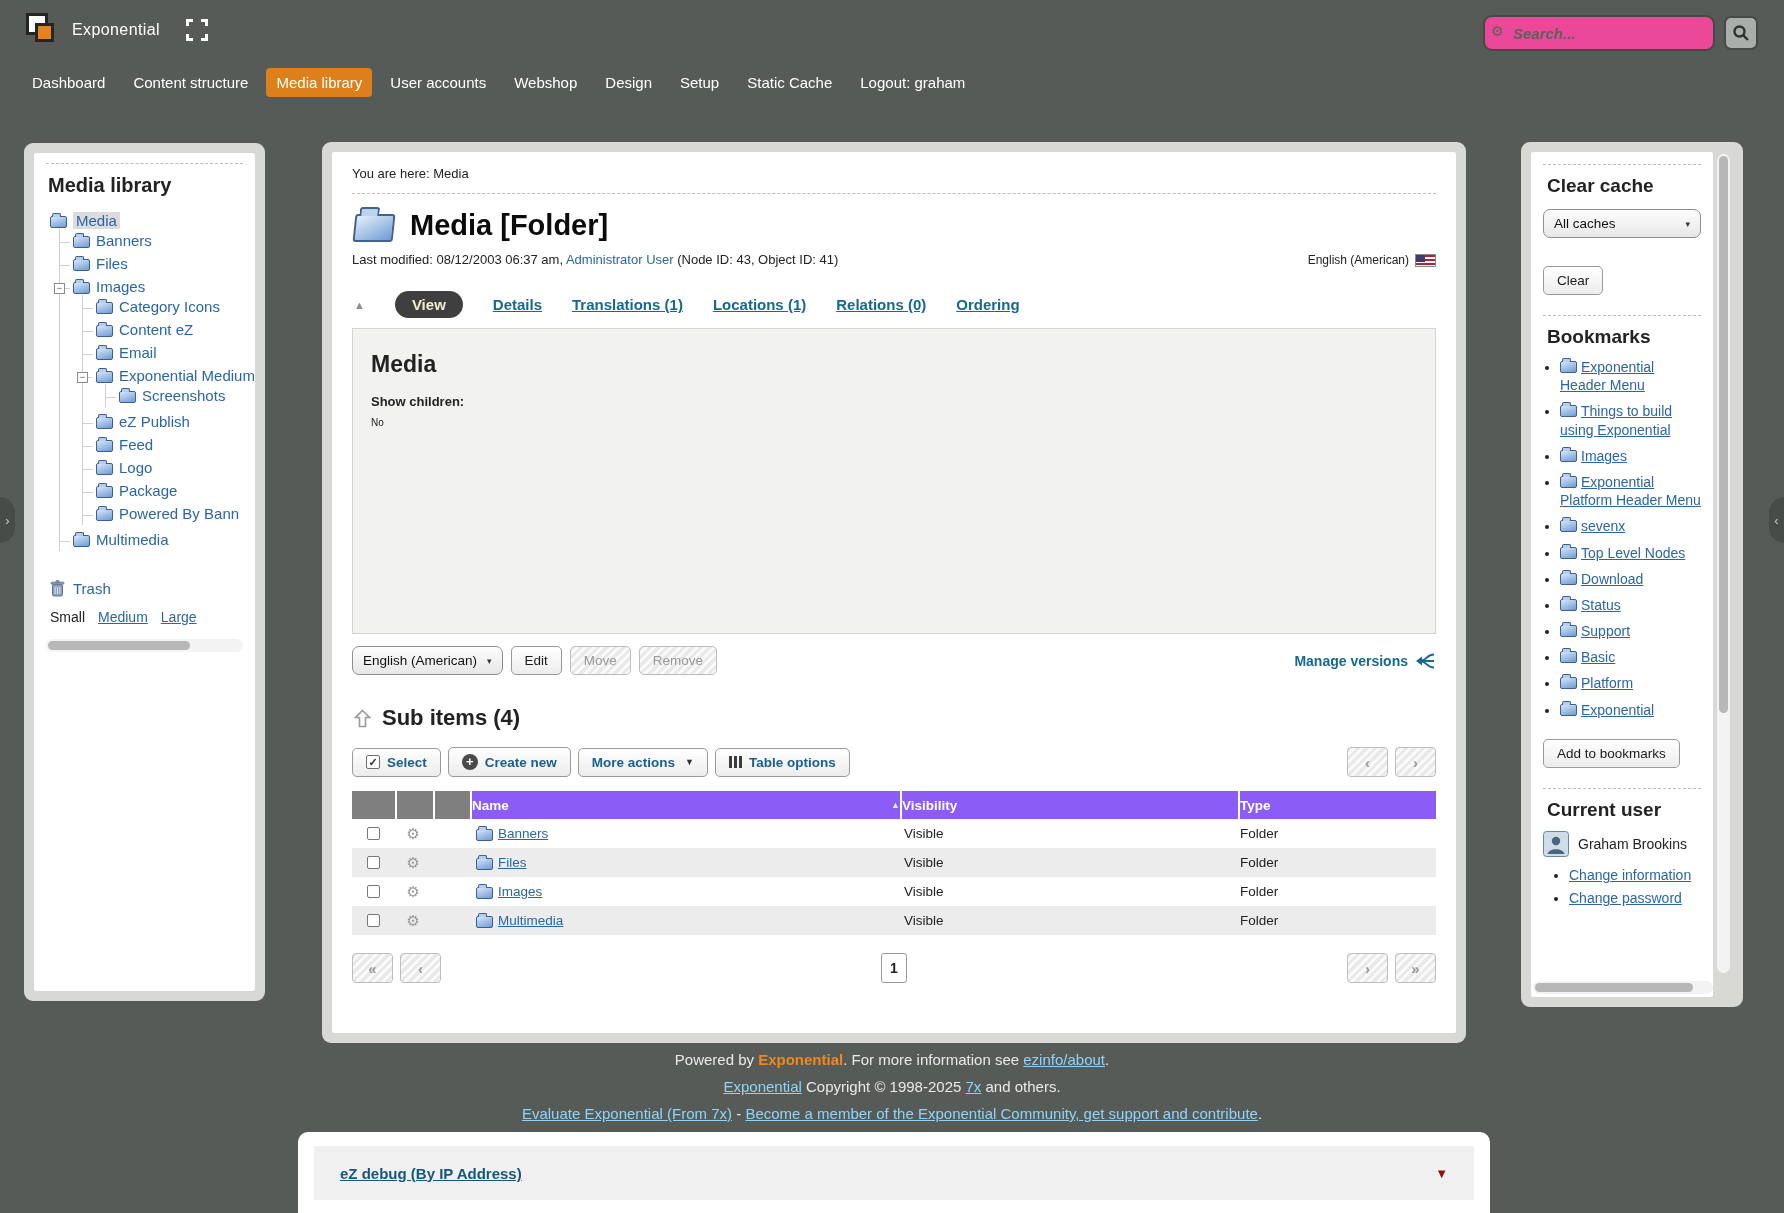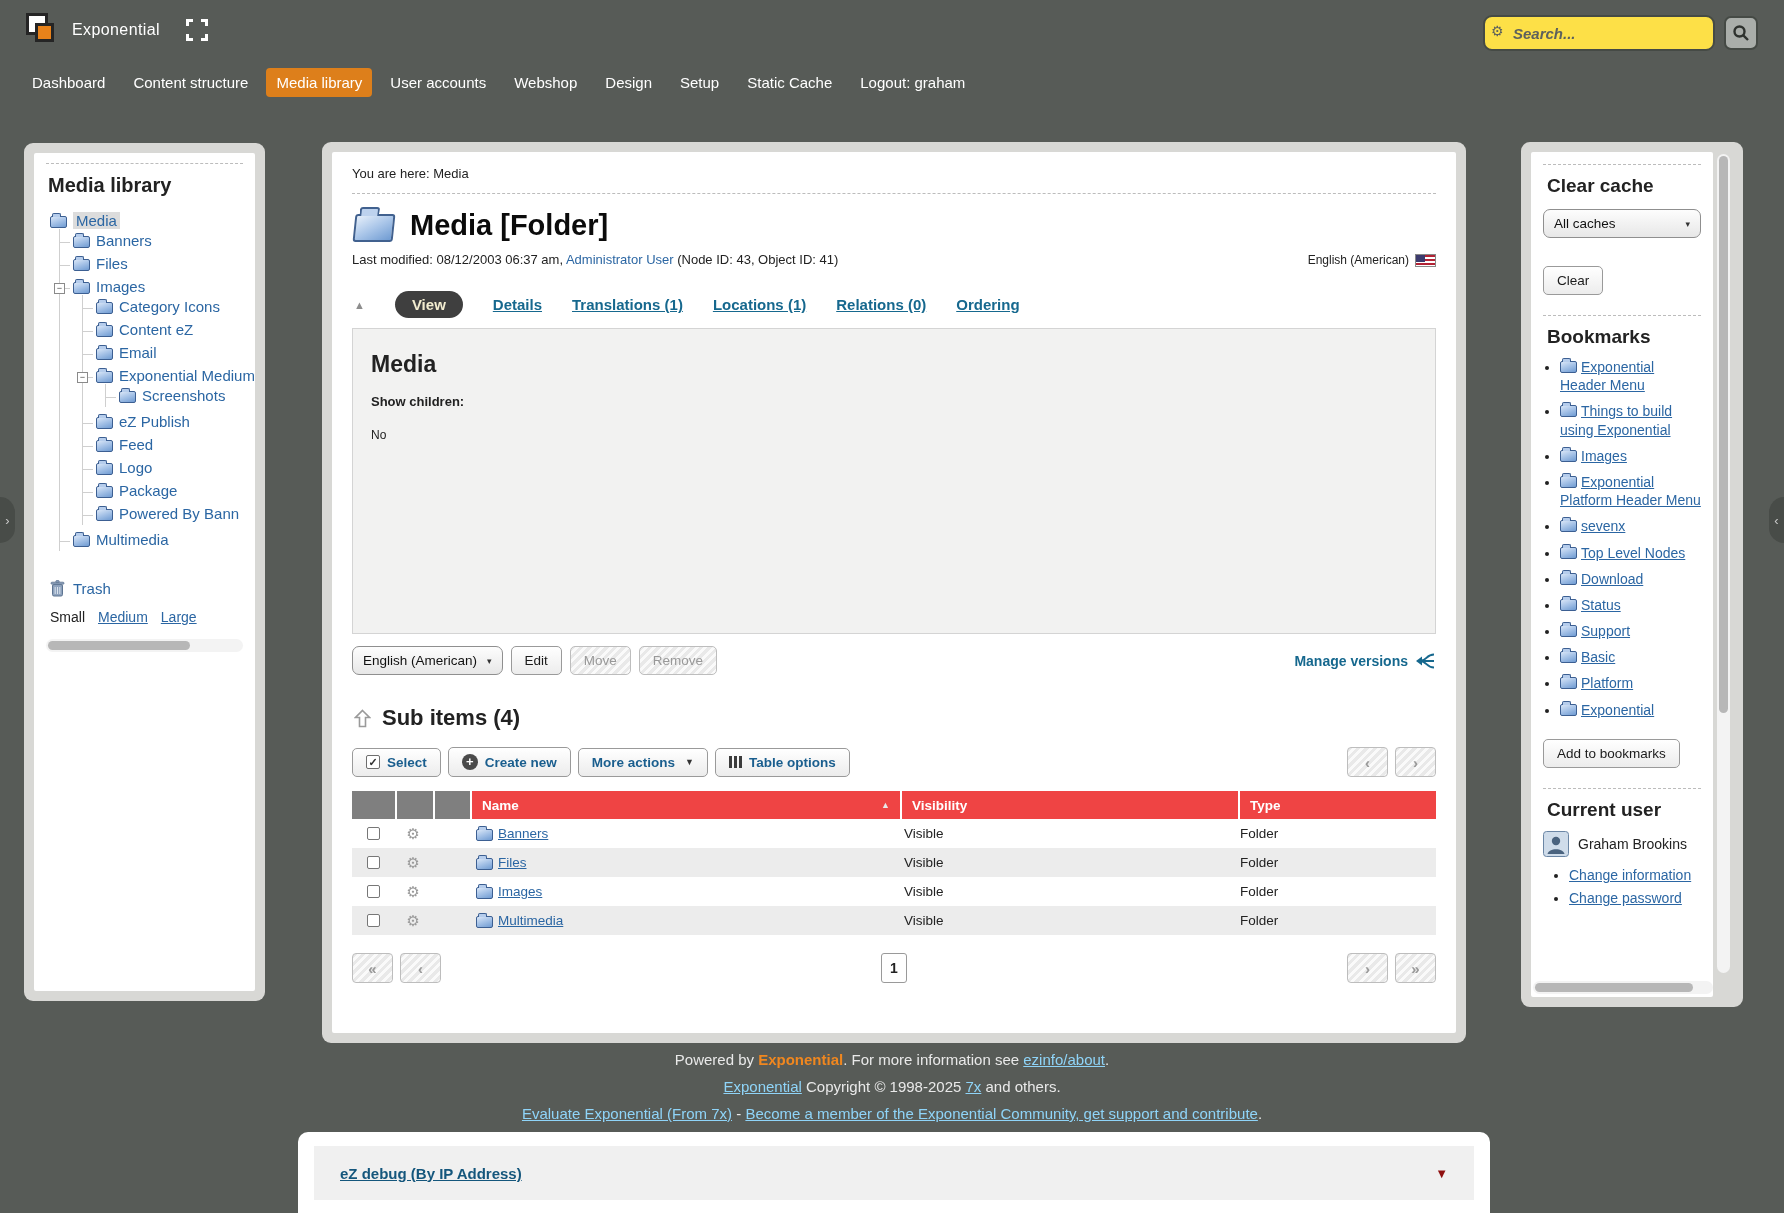--- a/index.html
+++ b/index.html
@@ -20,21 +20,21 @@
   .logo-sq-orange { position:absolute; left:9px; top:10px; width:19px; height:19px; background:#e8821a; border:3px solid #252525; }
   .logo-text { color:#fff; font-size:16px; letter-spacing:.4px; }
   .fs-icon { margin-left:14px; width:22px; height:22px; }
   .nav { position:absolute; left:22px; top:68px; display:flex; align-items:center; }
   .nav-item { color:#fff; font-size:15px; padding:6px 10px; margin-right:8px; text-decoration:none; border-radius:4px; white-space:nowrap; }
   .nav-item.active { background:#dd7f1b; }
   .search-wrap { position:absolute; right:26px; top:15px; display:flex; align-items:center; gap:9px; }
   .search-box { position:relative; width:232px; height:36px; }
   .search-box input {
     width:100%; height:100%; border-radius:9px; border:2px solid #454a45;
-    background:#fde047; padding:0 10px 0 28px; font-size:15px; font-style:italic; font-weight:bold;
+    background:#ec4899; padding:0 10px 0 28px; font-size:15px; font-style:italic; font-weight:bold;
     color:#333; font-family:"Liberation Sans", sans-serif; outline:none;
   }
   .search-box input::placeholder { color:#5d615d; }
   .search-gear { position:absolute; left:8px; top:8px; font-size:14px; color:#5d615d; font-style:normal; }
   .search-btn { width:34px; height:34px; border-radius:7px; border:2px solid #454a45; background:#aaaeaa; display:flex; align-items:center; justify-content:center; }
 
   
   .card { position:absolute; background:#d8d8d5; border-radius:9px; padding:10px; }
   .card-inner { background:#fff; width:100%; height:100%; border-radius:2px; overflow:hidden; }
   .dash { border-top:1px dashed #bcbcbc; }
@@ -83,21 +83,21 @@
   .flag { position:relative; width:21px; height:13px; border:1px solid #888;
     background:repeating-linear-gradient(180deg,#b22234 0 2px,#ffffff 2px 4px); }
   .flag::before { content:''; position:absolute; left:0; top:0; width:9px; height:7px; background:#3c3b6e; }
   .tabs-row { display:flex; align-items:center; gap:30px; margin:24px 0 10px 2px; }
   .tab-collapse { color:#8d8d8d; font-size:11px; }
   .tab-active { background:#3f3f3f; color:#f3edd0; font-weight:bold; font-size:15px; padding:5px 17px; border-radius:15px; }
   .tab-link { color:#16688e; font-weight:bold; font-size:15px; text-decoration:underline; }
   .view-panel { background:#f2f2f1; border:1px solid #d4d4d4; height:306px; padding:22px 18px; }
   .vp-heading { font-size:23px; font-weight:bold; }
   .vp-label { font-size:13px; font-weight:bold; margin-top:16px; }
-  .vp-value { font-size:12px; margin-top:19px; }
+  .vp-value { font-size:10px; margin-top:8px; }
   .controls-row { display:flex; align-items:center; gap:8px; margin-top:12px; }
   .sel { display:inline-flex; align-items:center; justify-content:space-between; gap:10px;
     background:linear-gradient(#fdfdfd,#e7e7e7); border:1px solid #8f8f8f; border-radius:7px;
     padding:6px 10px; font-size:13.5px; color:#111; }
   .sel .car { font-size:9px; color:#333; }
   .btn { display:inline-flex; align-items:center; gap:7px; background:linear-gradient(#ffffff,#ececec);
     border:1px solid #9a9a9a; border-radius:5px; padding:6px 13px; font-size:13.5px; color:#1b1b1b; }
   .btn-blue { color:#1a5e8e; font-weight:bold; }
   .hatch { background:repeating-linear-gradient(135deg,#e9e9e9 0 3px,#fafafa 3px 6px);
     border:1px solid #bdbdbd; color:#999; }
@@ -114,21 +114,21 @@
   .ico-bars { display:inline-flex; gap:2px; }
   .ico-bars i { width:3px; height:12px; background:#3c3c3c; }
   .ico-caret { font-size:9px; color:#333; margin-left:3px; }
   .pg-btn { width:41px; height:30px; display:inline-flex; align-items:center; justify-content:center;
     font-size:15px; font-weight:bold; border-radius:4px; }
 
   .tbl { margin-top:14px; font-size:13.5px; }
   .tbl-head { display:flex; height:28px; }
   .hc { display:flex; align-items:center; color:#fff; font-weight:bold; margin-right:2px; }
   .hc.gray { background:#7f7f7f; }
-  .hc.dark { background:#ef4444; padding:0 10px; }
+  .hc.dark { background:#8b5cf6; padding:0 0; }
   .hc:last-child { margin-right:0; }
   .c1 { width:43px; } .c2 { width:36px; } .c3 { width:35px; }
   .c4 { width:428px; } .c5 { width:336px; } .c6 { flex:1; }
   .sort-tri { margin-left:auto; font-size:9px; color:#e8e8e8; }
   .tbl-row { display:flex; align-items:center; height:29px; }
   .tbl-row.alt { background:#ececec; }
   .cell { display:flex; align-items:center; }
   .cell.c1 { justify-content:center; }
   .cell.c2 { justify-content:center; }
   .cell.c4, .cell.c5, .cell.c6 { padding:0 10px; }

